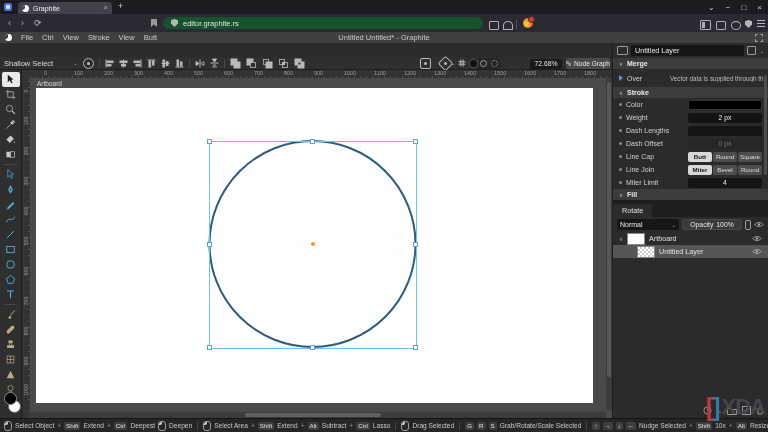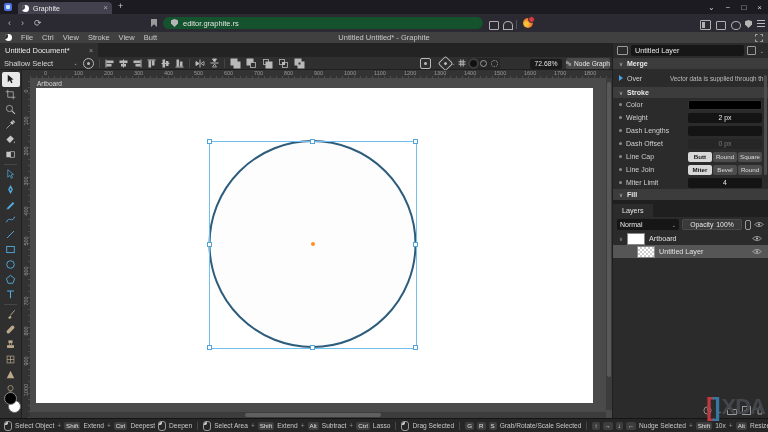--- a/index.html
+++ b/index.html
@@ -194,26 +194,20 @@
     <span class="menuitem">View</span>
     <span class="menuitem">Butt</span>
   </div>
   <span class="abs wintitle">Untitled Untitled* - Graphite</span>
   <span class="abs fsicon">
     <svg width="8" height="8" viewBox="0 0 8 8" fill="none" stroke="#aaa">
         <path d="M0.5 2.5 V0.5 H2.5 M5.5 0.5 H7.5 V2.5 M7.5 5.5 V7.5 H5.5 M2.5 7.5 H0.5 V5.5"></path>
       </svg>
   </span>
 
-  <div class="abs doctabs">
-    <div class="abs doctab">
-      <span class="doctab-label">Untitled Document*</span>
-      <span class="doctab-close">×</span>
-    </div>
-  </div>
 
   <div class="abs optionsbar">
     <span class="ob-dd">
       <span>Shallow Select</span>
       <span class="chev">⌄</span>
     </span>
     <span class="pivot"></span>
     <span class="obsep"></span>
     <span class="obicon">
         <svg width="9" height="9" viewBox="0 0 9 9">
@@ -589,21 +583,21 @@
       <span class="pdot"></span>
       <span class="rowlabel">Miter Limit</span>
       <span class="well">4</span>
     </div>
     <div class="sechead">
       <span class="chev">∨</span>
       <span>Fill</span>
     </div>
     <div class="panelsplit"></div>
     <div class="ptabbar">
-      <span class="ptab">Layers</span>
+      <span class="ptab">Rotate</span>
     </div>
     <div class="blendrow">
       <span class="blendwell">
         <span>Normal</span>
         <span class="chev">⌄</span>
       </span>
       <span class="opacity">
         <span>Opacity</span>
         <span>100%</span>
       </span>

